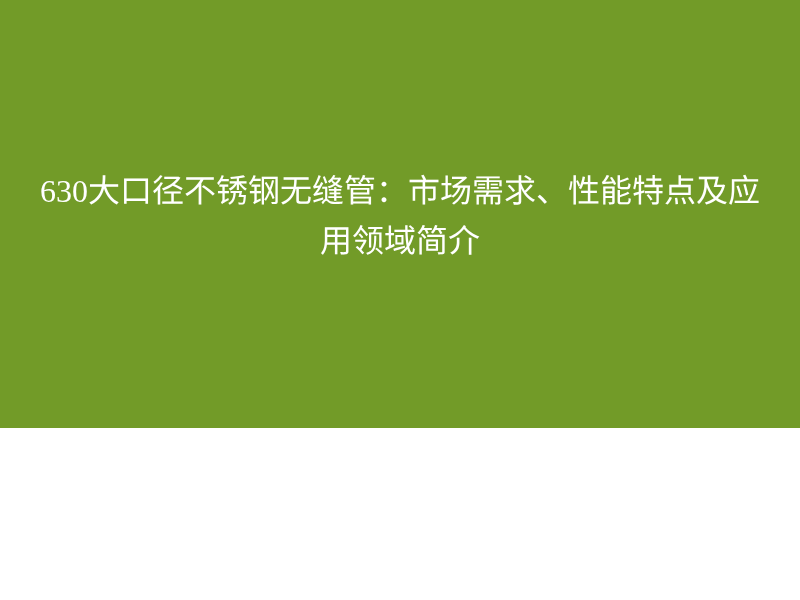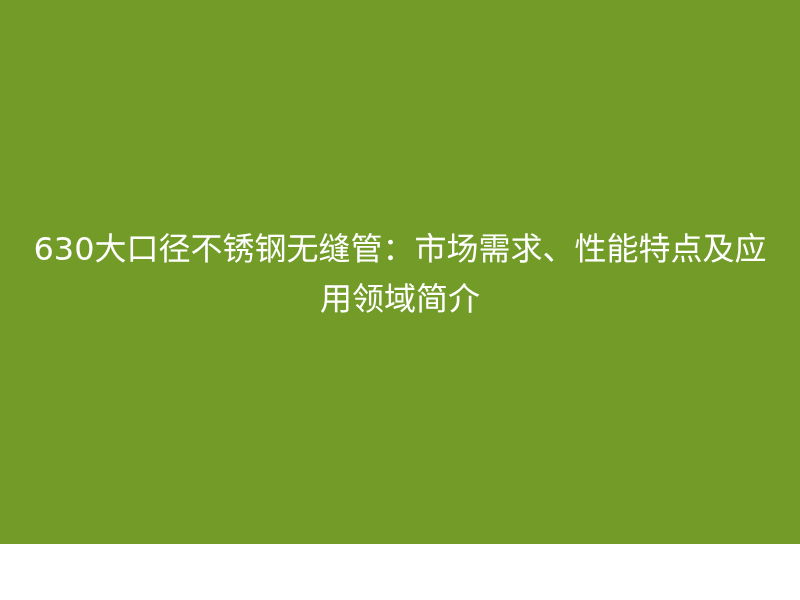--- a/index.html
+++ b/index.html
@@ -12,25 +12,26 @@
     width: 800px;
     height: 600px;
     overflow: hidden;
     font-family: "DejaVu Sans", "Liberation Sans", sans-serif;
   }
 
   #banner-card {
     position: relative;
     box-sizing: border-box;
     width: 800px;
-    height: 544px;
+    height: 428px;
     background-color: #729b28;
     display: flex;
     align-items: center;
     justify-content: center;
+    font-family: Liberation Serif, serif;
   }
 
   #title-block {
     width: 100%;
     padding: 0 30px;
     box-sizing: border-box;
     
     transform: translateY(2px);
   }
 

